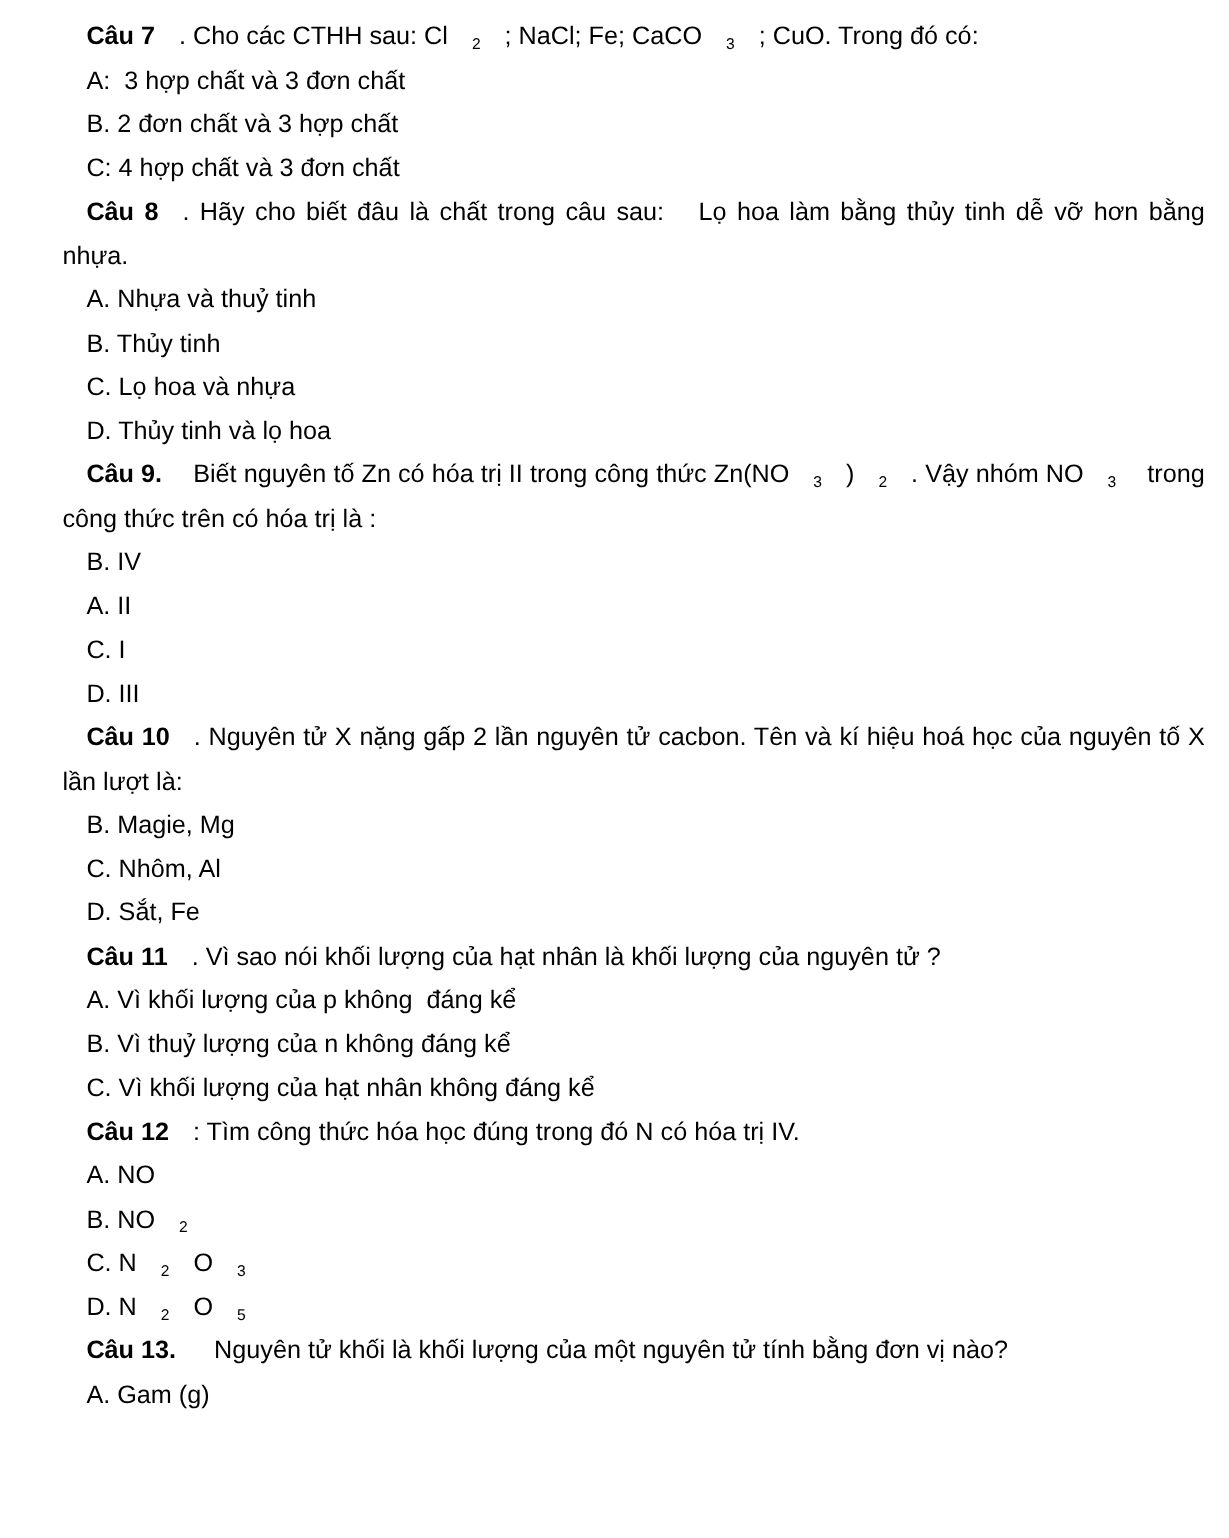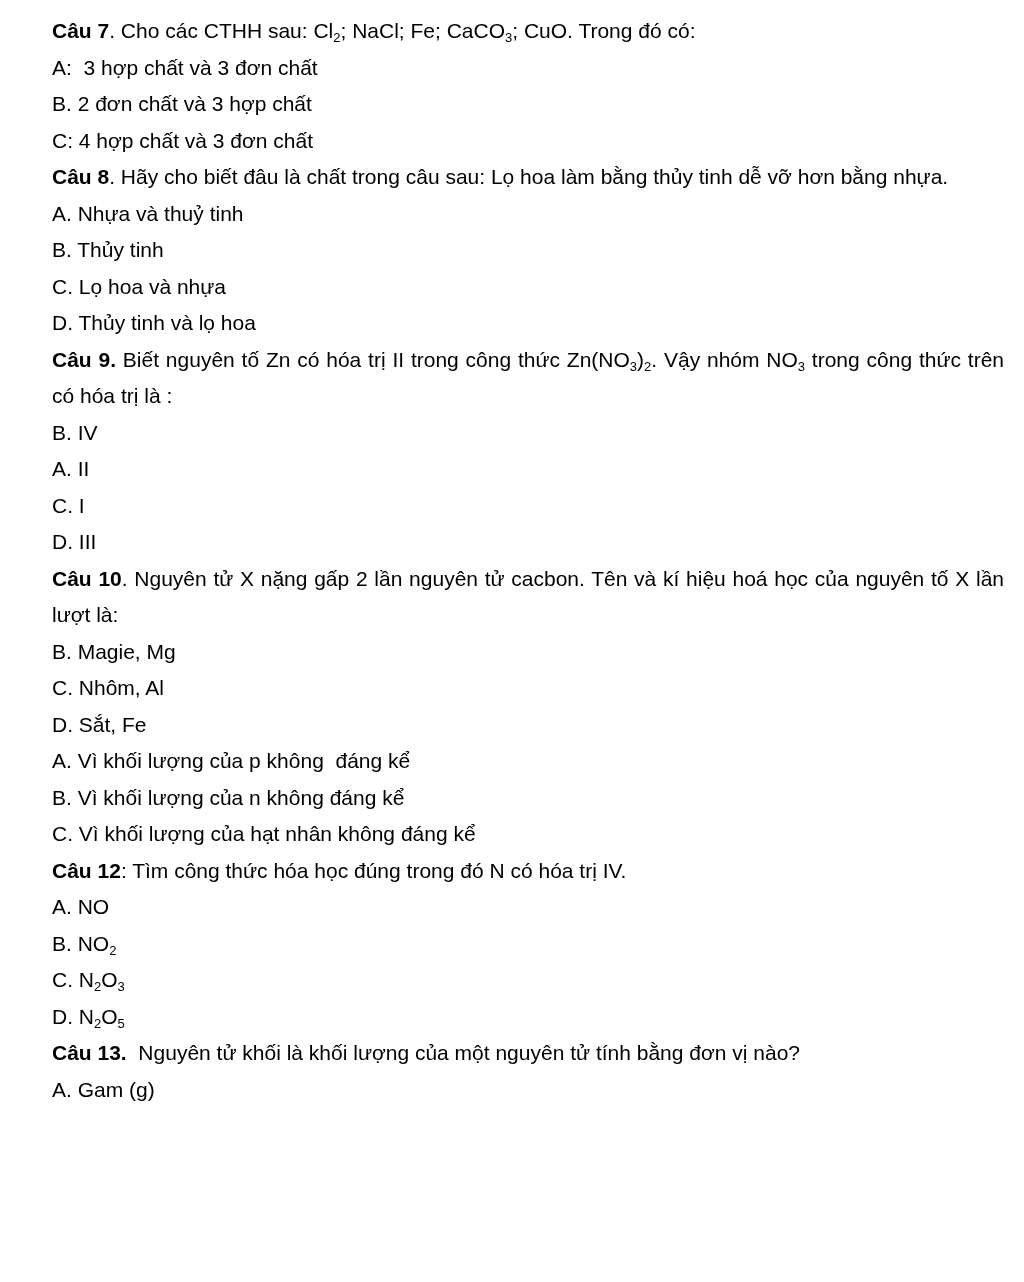--- a/index.html
+++ b/index.html
@@ -26,21 +26,21 @@
     padding: 0;
   }
   .para {
     margin: 0;
     padding: 0;
     font-size: 21px;
     line-height: 36.5px;
     text-align: justify;
     color: #000000;
   }
-  .para span { white-space: pre-wrap; }
+  .para span { white-space: pre-wrap; margin-left: 20px; }
   .b { font-weight: 700; }
   .i { }
   .sub {
     font-size: 13px;
     line-height: 0;
     position: relative;
     top: 4px;
   }
 </style>
 </head>
@@ -68,22 +68,23 @@
         <p class="para"><span>C. I</span></p>
         <p class="para"><span>D. III</span></p>
       </section>
       <section class="question">
         <p class="para"><span class="b">Câu 10</span><span>. Nguyên tử X nặng gấp 2 lần nguyên tử cacbon. Tên và kí hiệu hoá học của nguyên tố X lần lượt là:</span></p>
         <p class="para"><span>B. Magie, Mg</span></p>
         <p class="para"><span>C. Nhôm, Al</span></p>
         <p class="para"><span>D. Sắt, Fe</span></p>
       </section>
       <section class="question">
+        <p class="para"><span class="b">Câu 11</span><span>. Vì sao nói khối lượng của hạt nhân là khối lượng của nguyên tử ?</span></p>
         <p class="para"><span>A. Vì khối lượng của p không&nbsp; đáng kể</span></p>
-        <p class="para"><span>B. Vì khối lượng của n không đáng kể</span></p>
+        <p class="para"><span>B. Vì thuỷ lượng của n không đáng kể</span></p>
         <p class="para"><span>C. Vì khối lượng của hạt nhân không đáng kể</span></p>
       </section>
       <section class="question">
         <p class="para"><span class="b">Câu 12</span><span>: Tìm công thức hóa học đúng trong đó N có hóa trị IV.</span></p>
         <p class="para"><span>A. NO</span></p>
         <p class="para"><span>B. NO</span><span class="sub">2</span></p>
         <p class="para"><span>C. N</span><span class="sub">2</span><span>O</span><span class="sub">3</span></p>
         <p class="para"><span>D. N</span><span class="sub">2</span><span>O</span><span class="sub">5</span></p>
       </section>
       <section class="question">

